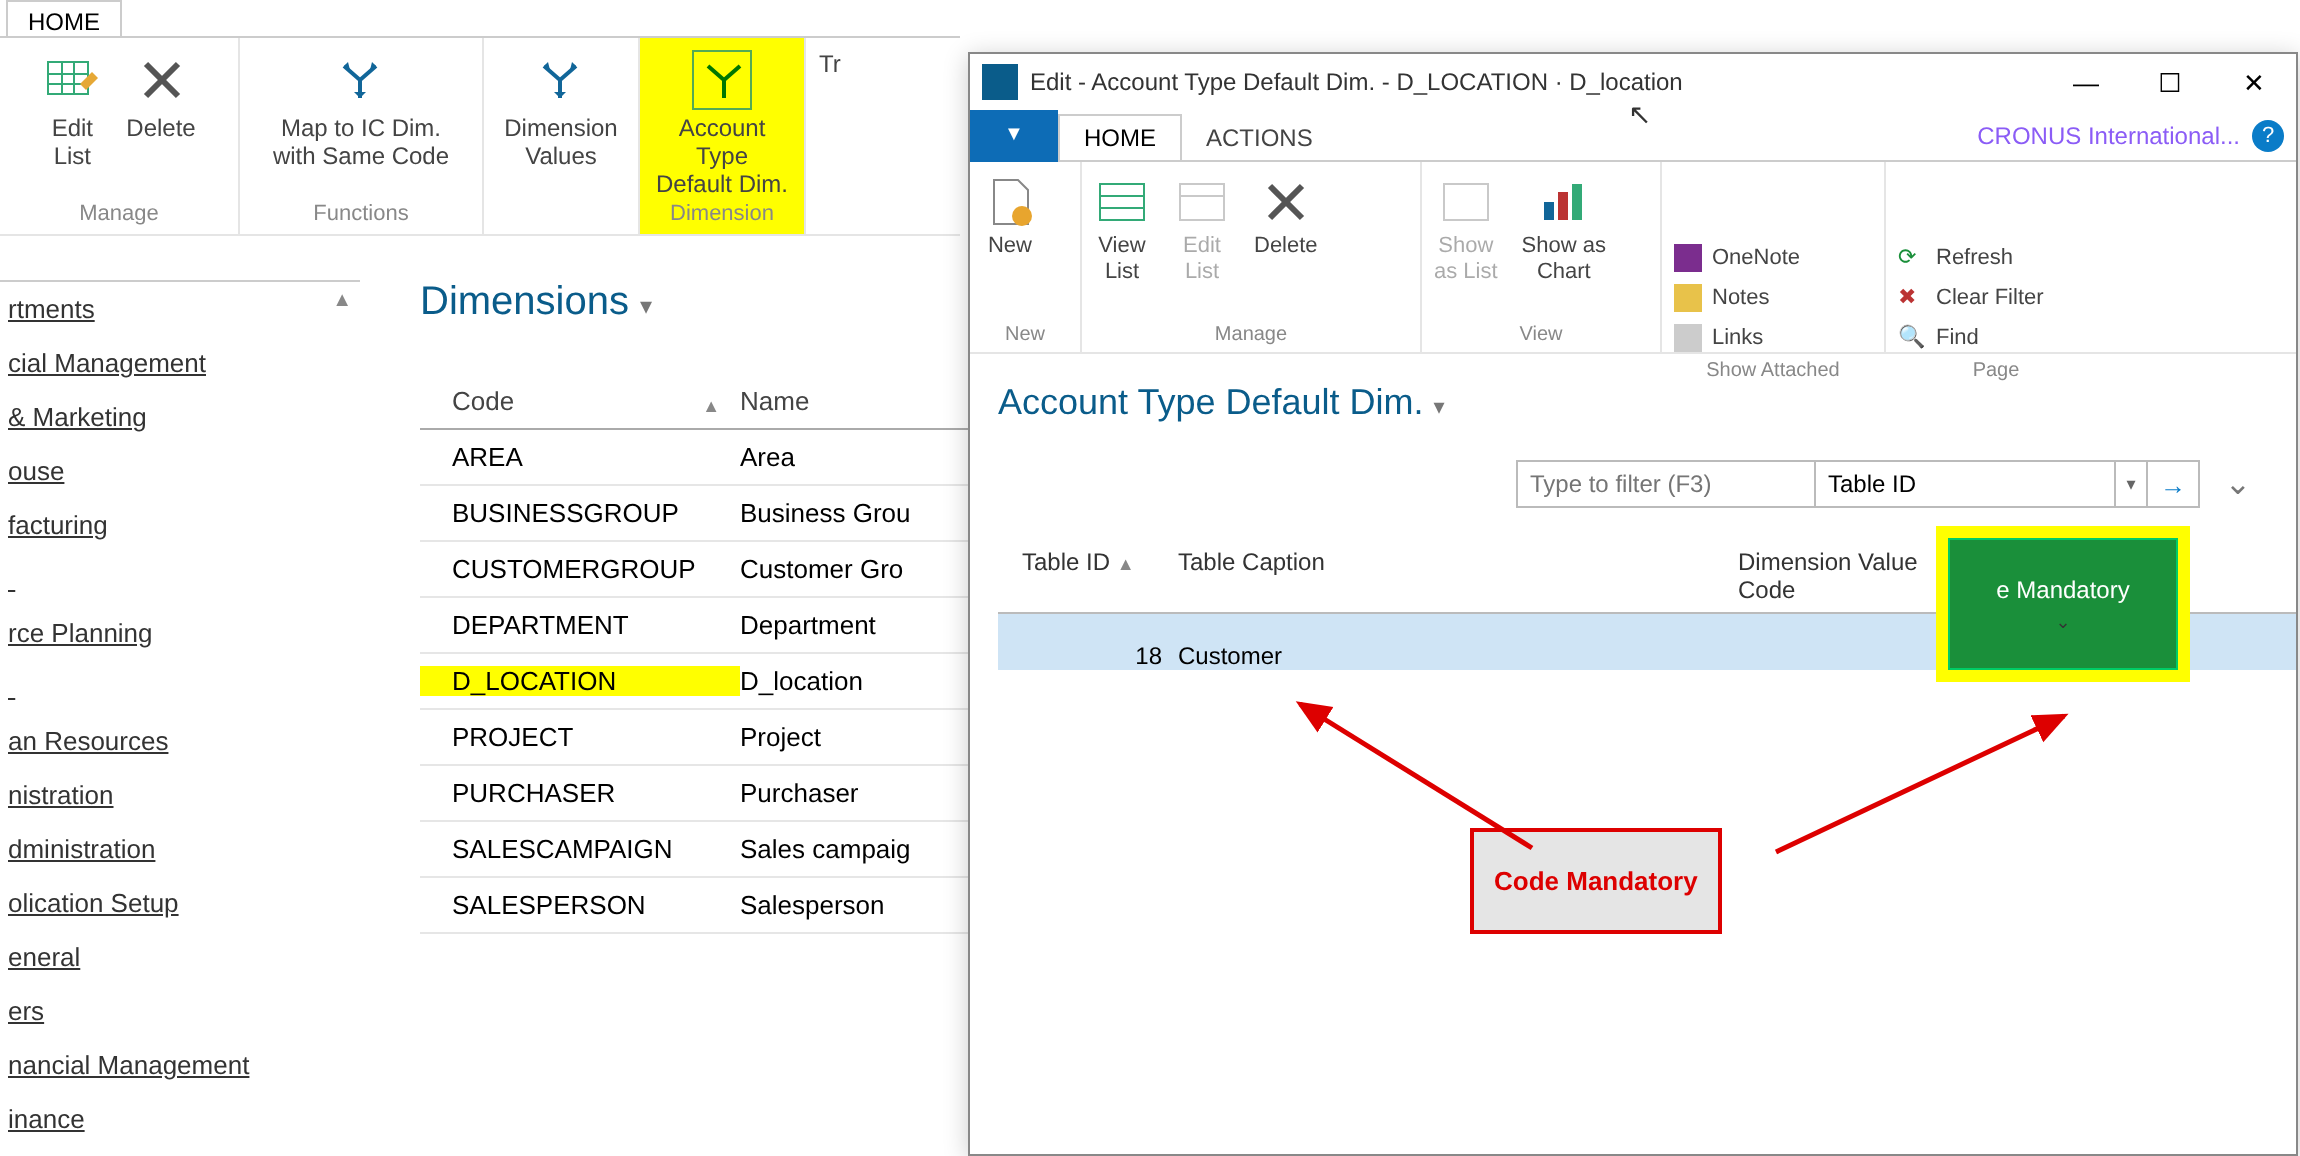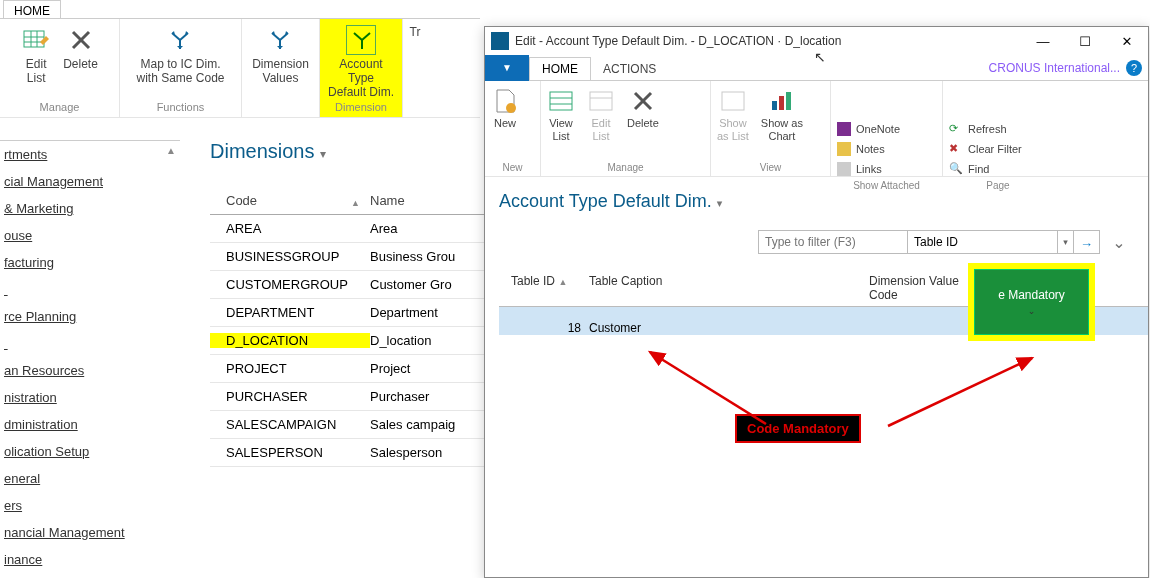--- a/index.html
+++ b/index.html
@@ -61,21 +61,21 @@
   .ph-dvc { width: 105px; }
   .ph-vp  { width: 115px; }
   .p-row { display: flex; font-size: 12px; height: 28px; align-items: flex-end; background: #cfe4f5; }
   .pr-tid { width: 90px; text-align: right; padding-right: 8px; }
   .pr-cap { width: 280px; }
   .pr-dvc { width: 105px; }
   .pr-vp  { width: 115px; position: relative; }
   .vp-hl { background: #ffff00; position: absolute; inset: -6px -6px -6px -6px; }
   .vp-cell { position: relative; background: #1a8f3a; color: #fff; padding: 18px 4px; display: flex; align-items: center; gap: 4px; border: 1px solid #0c6; font-size: 12px; flex-direction: column; }
   .vp-cell .dd { color: #333; font-size: 9px; }
-  .annotation { position: absolute; left: 735px; top: 414px; background: #000000; border: 2px solid #d00; color: #d00; font-weight: bold; font-size: 13px; padding: 5px 10px; }
+  .annotation { position: absolute; left: 735px; top: 414px; background: #e5e5e5; border: 2px solid #d00; color: #d00; font-weight: bold; font-size: 13px; padding: 17px 10px; }
   svg.arrow { position: absolute; pointer-events: none; }
   .cursor { position: absolute; left: 814px; top: 49px; font-size: 14px; color: #333; }
 </style>
 </head>
 <body>
 
 <div class="main-tab">HOME</div>
 <div class="main-ribbon">
 
   <div class="rib-group" style="width:120px">

